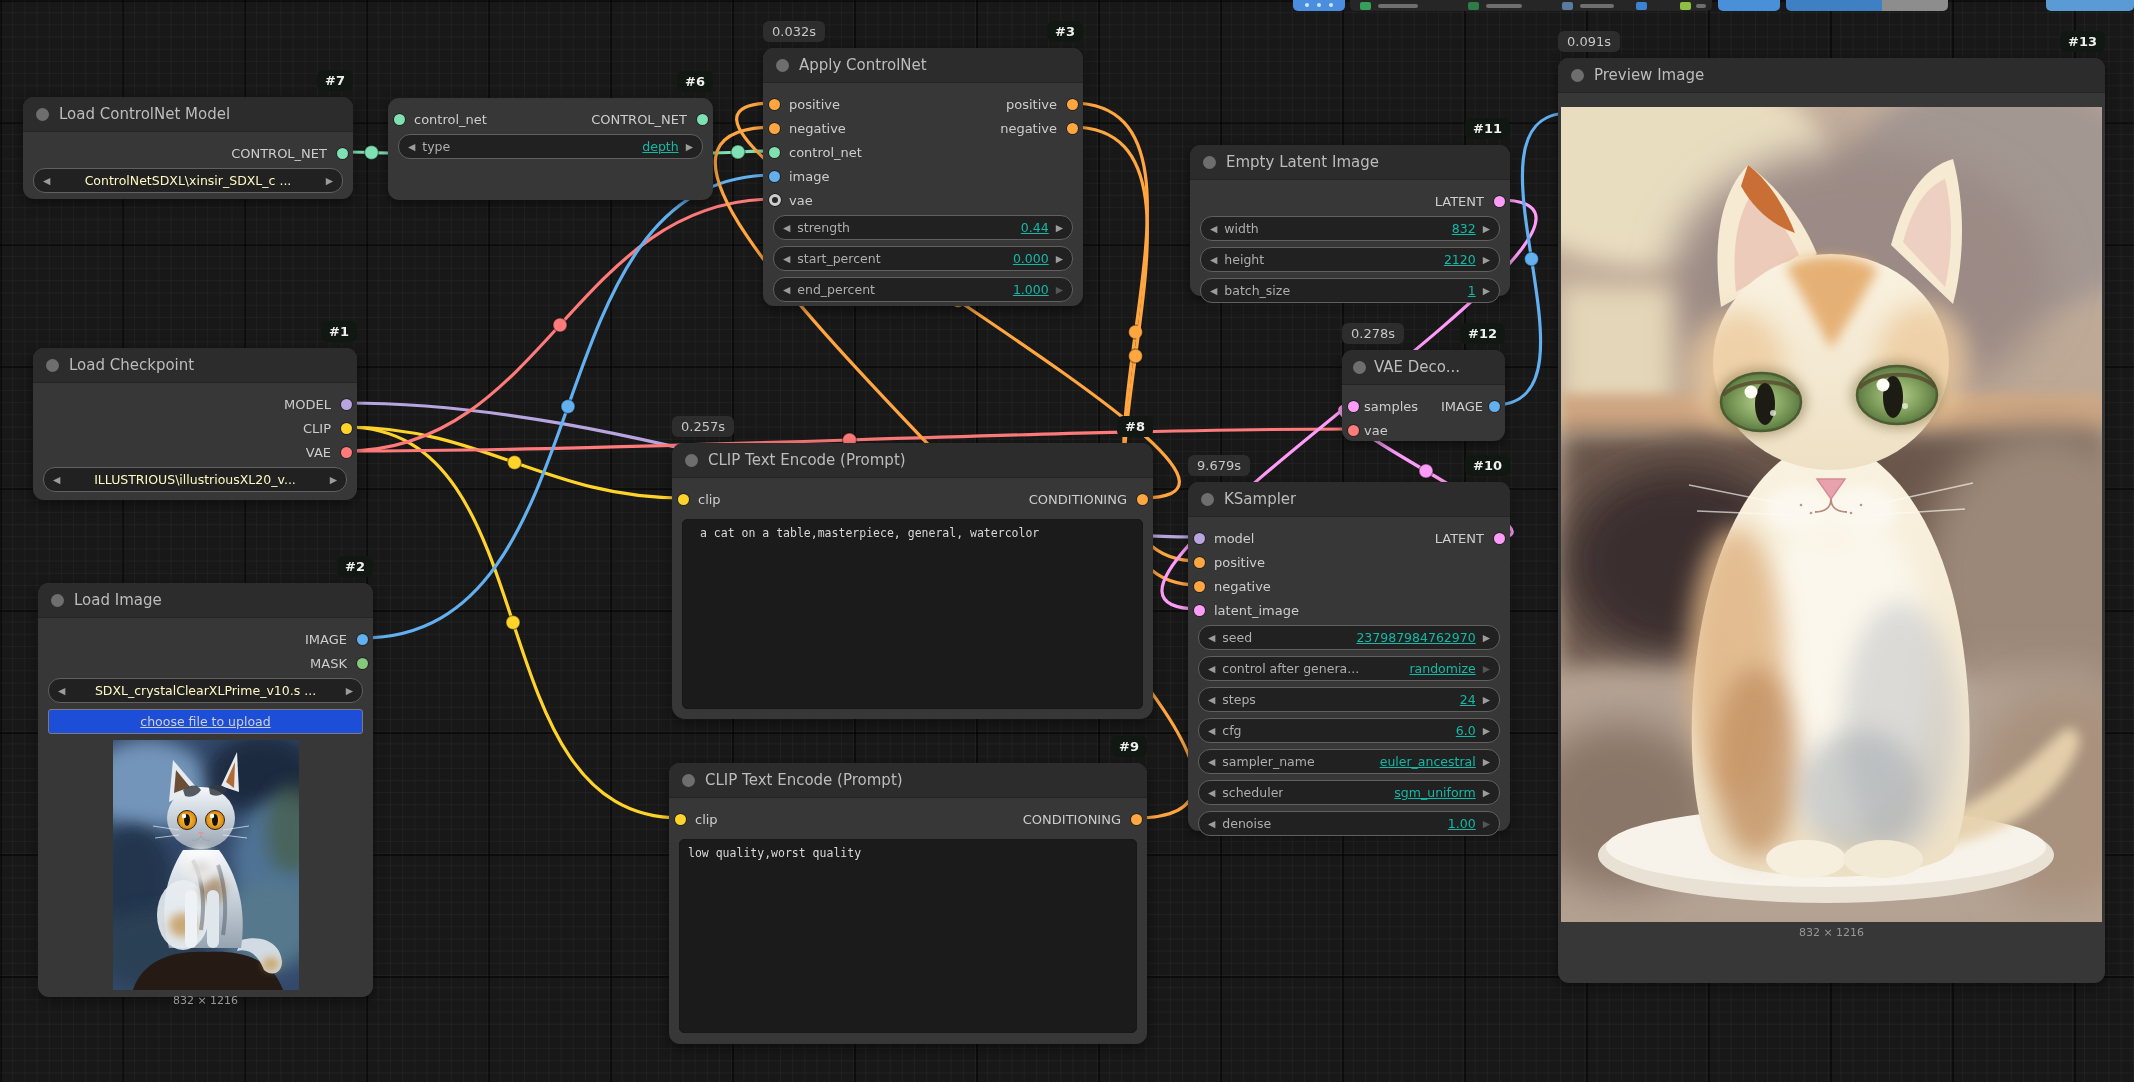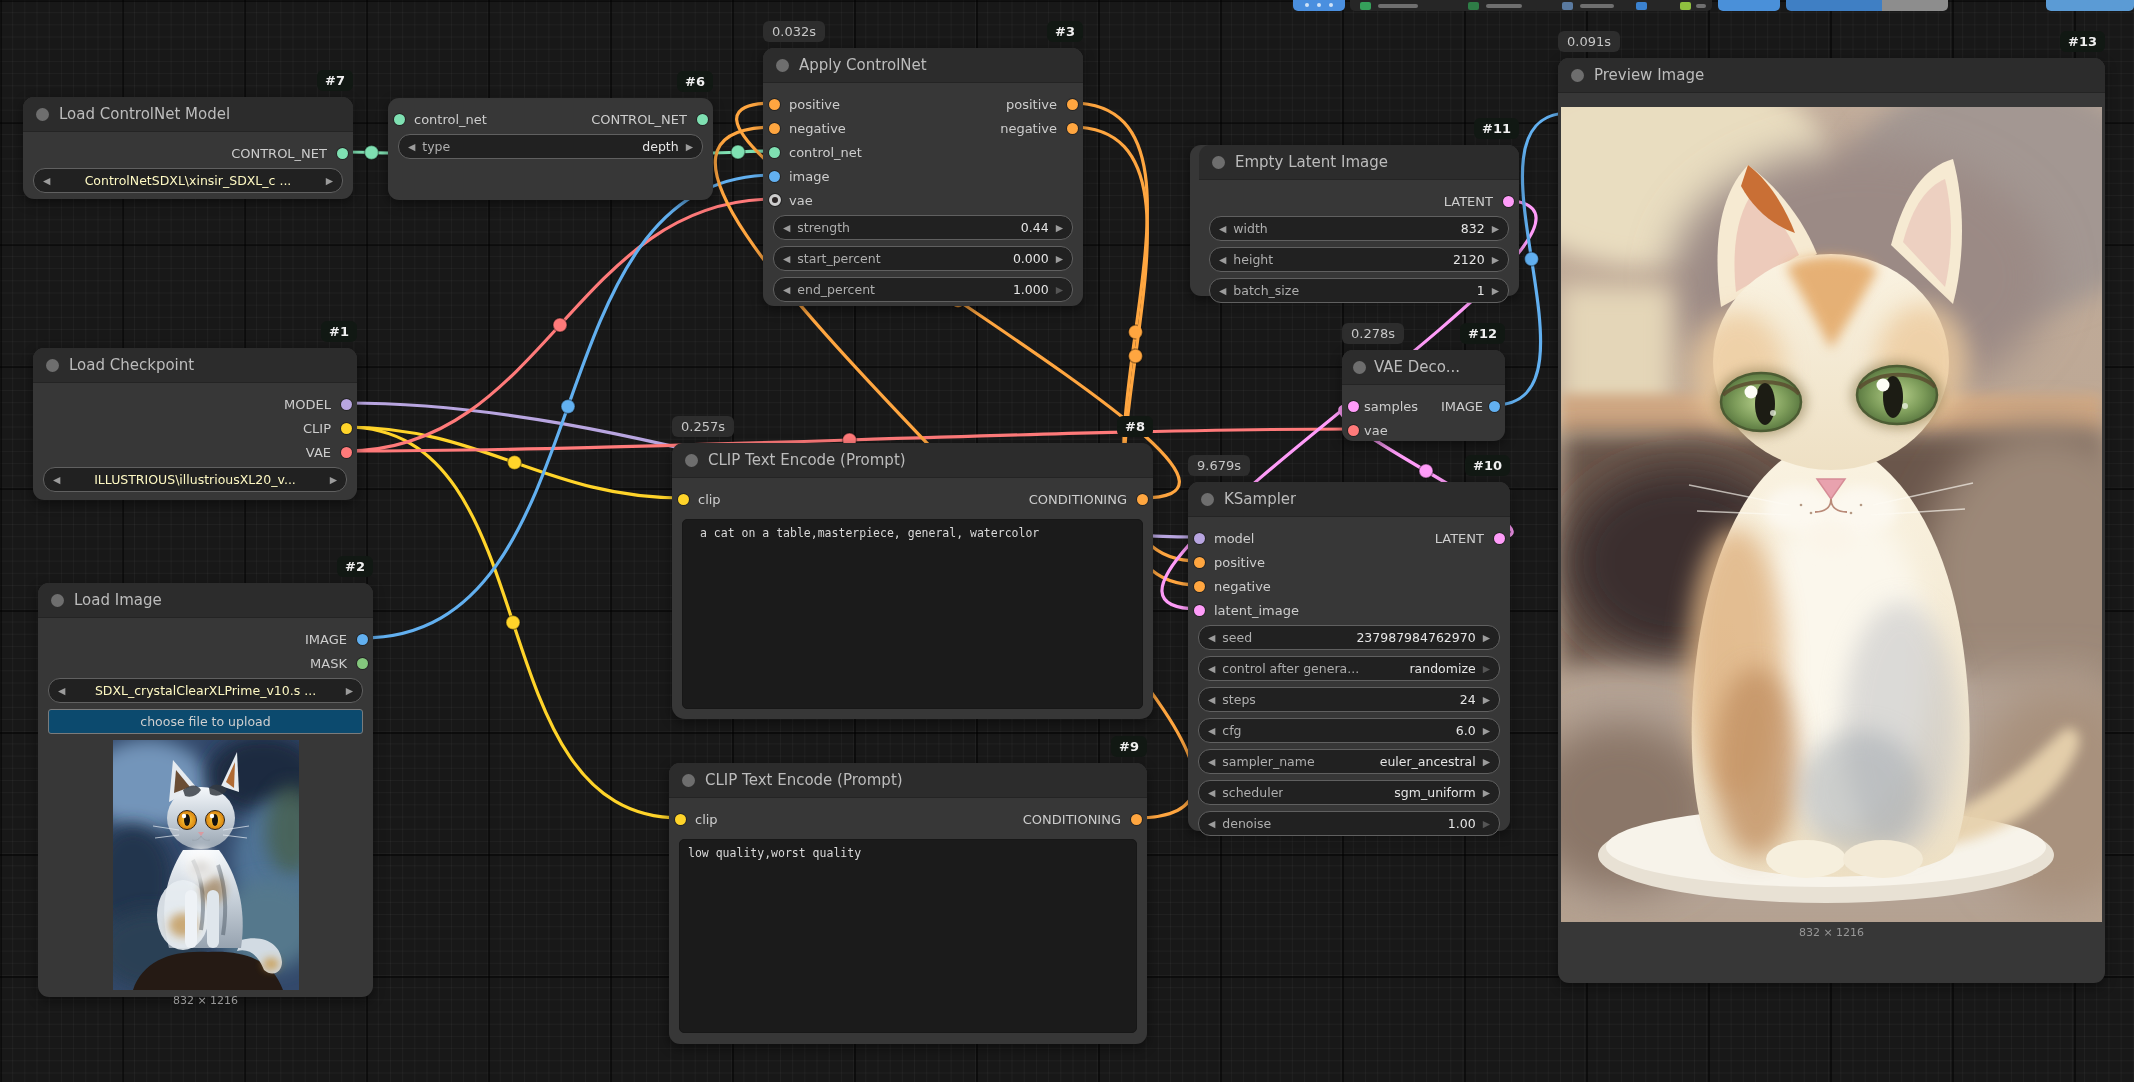--- a/index.html
+++ b/index.html
@@ -30,24 +30,24 @@
   .pin.hollow{width:6px;height:6px;background:#2b2525 !important;border:3px solid;top:6px;}
   .c-cnet{background:#7fe0b2;} .c-model{background:#b8a5e0;} .c-clip{background:#ffd42a;}
   .c-vae{background:#ff7a7a;border-color:#ff7a7a;} .c-image{background:#62b0f0;}
   .c-latent{background:#ff9cf9;} .c-cond{background:#ffa640;} .c-mask{background:#84c77d;}
   .widget{height:23px;margin:6px 10px 0;border:1px solid #606060;border-radius:12px;
     background:#212121;display:flex;align-items:center;padding:0 9px;gap:7px;font-size:12.5px;}
   .widget.first{margin-top:3px;}
   .warr{color:#9c9c9c;font-size:9.5px;flex:none;}
   .warr.dim{color:#555;}
   .wlabel{color:#aeaeae;white-space:nowrap;overflow:hidden;text-overflow:ellipsis;}
-  .wvalue{margin-left:auto;color:#e5e5e5;white-space:nowrap;}
+  .wvalue{margin-left:auto;color:#14b8a6;white-space:nowrap;text-decoration:underline;}
   .wcenter{flex:1;text-align:center;color:#fef9c3;white-space:nowrap;overflow:hidden;text-overflow:ellipsis;}
   .upload{height:23px;margin:6px 10px 0;border:1px solid #7b7b7b;border-radius:3px;
-    background:#0c4a6e;color:#cfcfcf;font-size:12.5px;display:flex;align-items:center;justify-content:center;}
+    background:#1d4ed8;color:#cfcfcf;font-size:12.5px;display:flex;align-items:center;justify-content:center;text-decoration:underline;}
   .prompt{margin:8px 10px 0;background:#1b1b1b;border:1px solid #171717;border-radius:5px;
     color:#d9d9d9;font-family:"DejaVu Sans Mono","Liberation Mono",monospace;font-size:11.5px;
     padding:6px 8px;white-space:pre-wrap;overflow:hidden;}
   .idb{position:absolute;top:-27px;right:0;height:21px;line-height:21px;background:#111813;
     color:#f0f0f0;font-size:13px;font-weight:600;padding:0 8px;border-radius:6px;}
   .tmb{position:absolute;top:-27px;left:0;height:21px;line-height:21px;background:rgba(46,46,46,0.95);
     color:#c6c6c6;font-size:13px;padding:0 9px;border-radius:6px;}
   .cap{color:#979797;font-size:11px;text-align:center;margin-top:4px;}
   .imgwrap{display:block;margin:6px auto 0;line-height:0;}
   .imgwrap svg{display:block;}
@@ -198,21 +198,21 @@
       <span class="warr">▶</span>
     </div>
     <div class="widget">
       <span class="warr">◀</span>
       <span class="wlabel">end_percent</span>
       <span class="wvalue">1.000</span>
       <span class="warr dim">▶</span>
     </div>
   </div>
 
-  <div class="node" style="left:1190px;top:145px;width:320px;height:151px;padding-left:9px;">
+  <div class="node" style="left:1190px;top:145px;width:320px;height:151px;">
     <div class="idb">#11</div>
     <div class="nhead">
       <span class="ndot"></span>
       <span class="ntitle">Empty Latent Image</span>
     </div>
     <div class="nspace"></div>
     <div class="row">
       <span class="out-label">LATENT</span>
       <span class="pin out c-latent"></span>
     </div>

